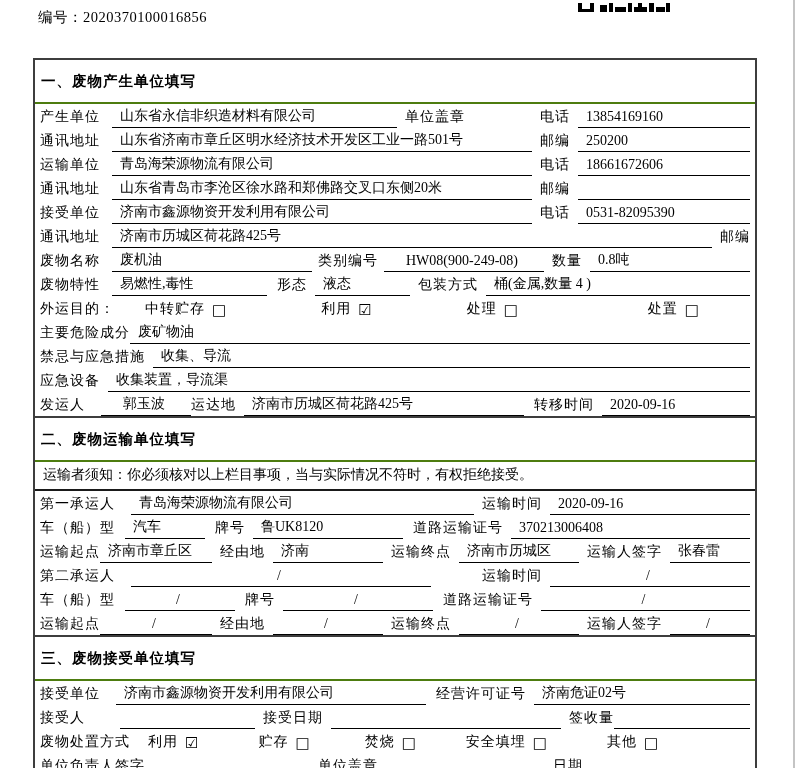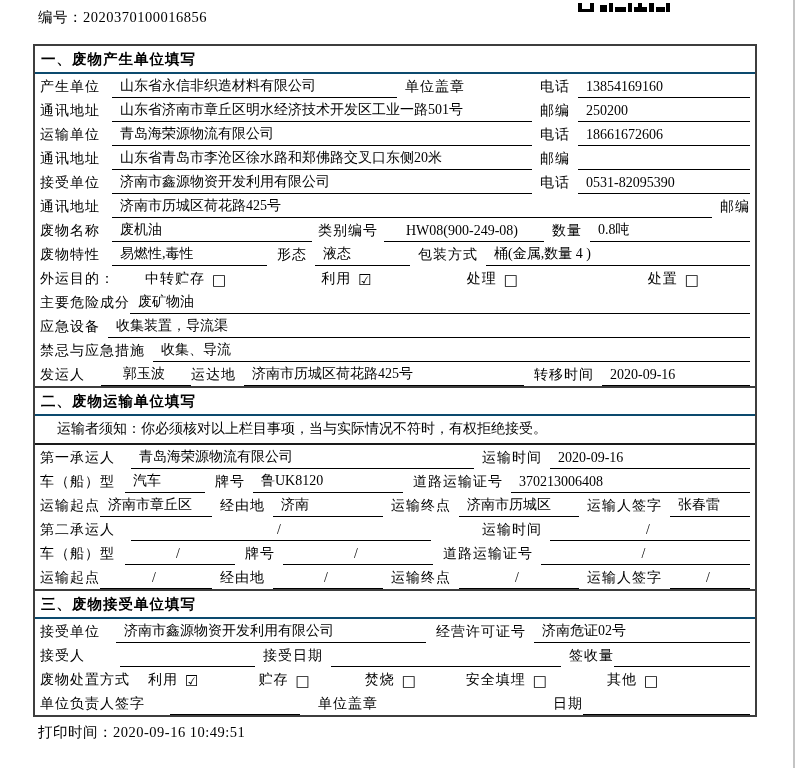--- a/index.html
+++ b/index.html
@@ -3,29 +3,29 @@
 <meta charset="utf-8">
 <style>
   html,body{margin:0;padding:0;}
   body{
     width:796px;height:768px;background:#ffffff;position:relative;overflow:hidden;
     font-family:"Liberation Serif","DejaVu Serif",serif;color:#000;font-size:14px;
   }
   .page{position:relative;width:796px;height:768px;}
   .edge-line{position:absolute;top:0;bottom:0;right:1px;width:2px;background:#c4c4c4;}
   .qr{position:absolute;left:578px;top:0;width:92px;height:9px;}
-  .hdr{position:relative;height:38px;padding-top:6px;}
+  .hdr{position:relative;height:38px;padding-top:20px;}
   .doc-no{position:absolute;left:38px;top:8px;font-size:14.5px;letter-spacing:.5px;}
   .title{position:absolute;left:0;right:0;top:1px;text-align:center;font-size:21px;
          font-weight:bold;letter-spacing:2px;margin:0;}
   .box{width:720px;margin-left:33px;border:2px solid #3d3d3d;background:#fff;box-sizing:content-box;}
   .box + .box{margin-top:-2px;}
-  .sec-title{font-weight:bold;font-size:14.5px;line-height:20px;padding:3px 6px;
-             border-bottom:2px solid #0c4a6e;letter-spacing:1px;}
-  .notice{padding:4px 6px 5px 22px;border-bottom:2px solid #1a1a1a;line-height:18px;}
+  .sec-title{font-weight:bold;font-size:14.5px;line-height:20px;padding:11px 6px;
+             border-bottom:2px solid #4d7c0f;letter-spacing:1px;}
+  .notice{padding:4px 6px 5px 8px;border-bottom:2px solid #1a1a1a;line-height:18px;}
   .row{display:flex;align-items:flex-end;height:24px;padding:0 5px;box-sizing:border-box;}
   .lbl{white-space:nowrap;padding-bottom:2px;letter-spacing:1px;}
   .u{border-bottom:1px solid #000;display:inline-block;white-space:nowrap;overflow:hidden;
      padding:0 4px 2px 8px;box-sizing:border-box;}
   .u.flex{flex:1 1 auto;}
   .u.ctr{text-align:center;padding-left:0;}
   .cb{font-family:"DejaVu Sans",sans-serif;font-size:15px;padding-bottom:2px;line-height:1;}
   .optlbl{white-space:nowrap;padding-bottom:2px;letter-spacing:1px;margin-right:7px;}
   .spacer{flex:1 1 auto;}
   .footer{margin:6px 0 0 38px;font-size:14.5px;letter-spacing:.5px;}
@@ -144,27 +144,27 @@
       <span class="optlbl ml130">处置</span>
       <span class="cb">□</span>
     </div>
 
     <div class="row">
       <span class="lbl">主要危险成分</span>
       <span class="u flex ml12">废矿物油</span>
     </div>
 
     <div class="row">
+      <span class="lbl">禁忌与应急措施</span>
+      <span class="u flex ml8">收集、导流</span>
+    </div>
+
+    <div class="row">
       <span class="lbl">应急设备</span>
       <span class="u flex ml8">收集装置，导流渠</span>
-    </div>
-
-    <div class="row">
-      <span class="lbl">禁忌与应急措施</span>
-      <span class="u flex ml8">收集、导流</span>
     </div>
 
     <div class="row">
       <span class="lbl">发运人</span>
       <span class="u w90 ml16 ctr">郭玉波</span>
       <span class="lbl ml20">运达地</span>
       <span class="u w280 ml8">济南市历城区荷花路425号</span>
       <span class="lbl ml10">转移时间</span>
       <span class="u flex ml8">2020-09-16</span>
     </div>

